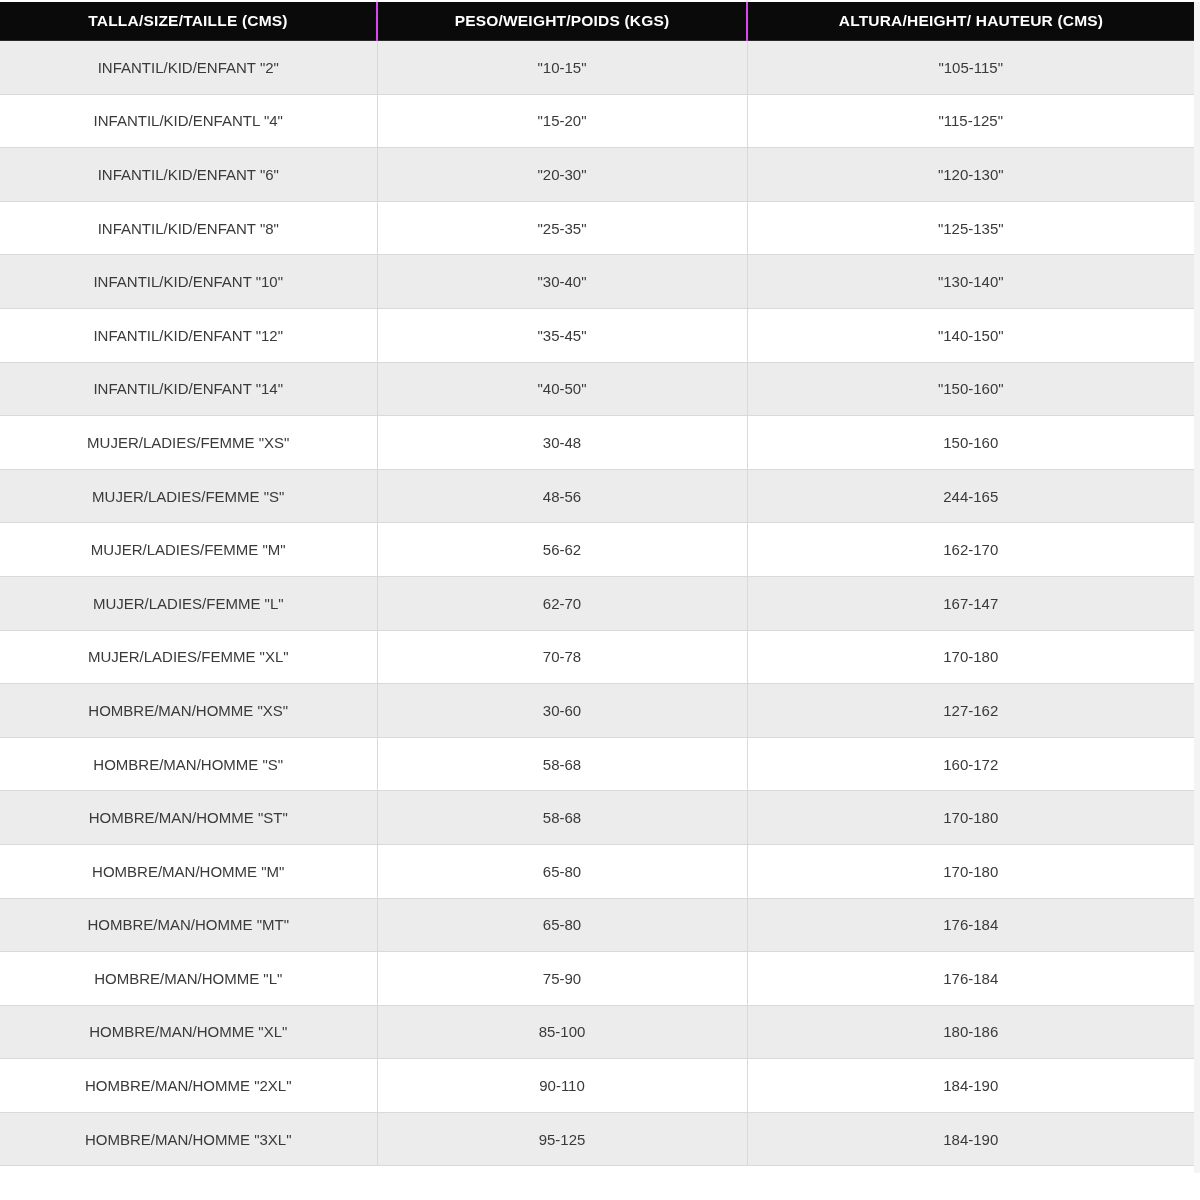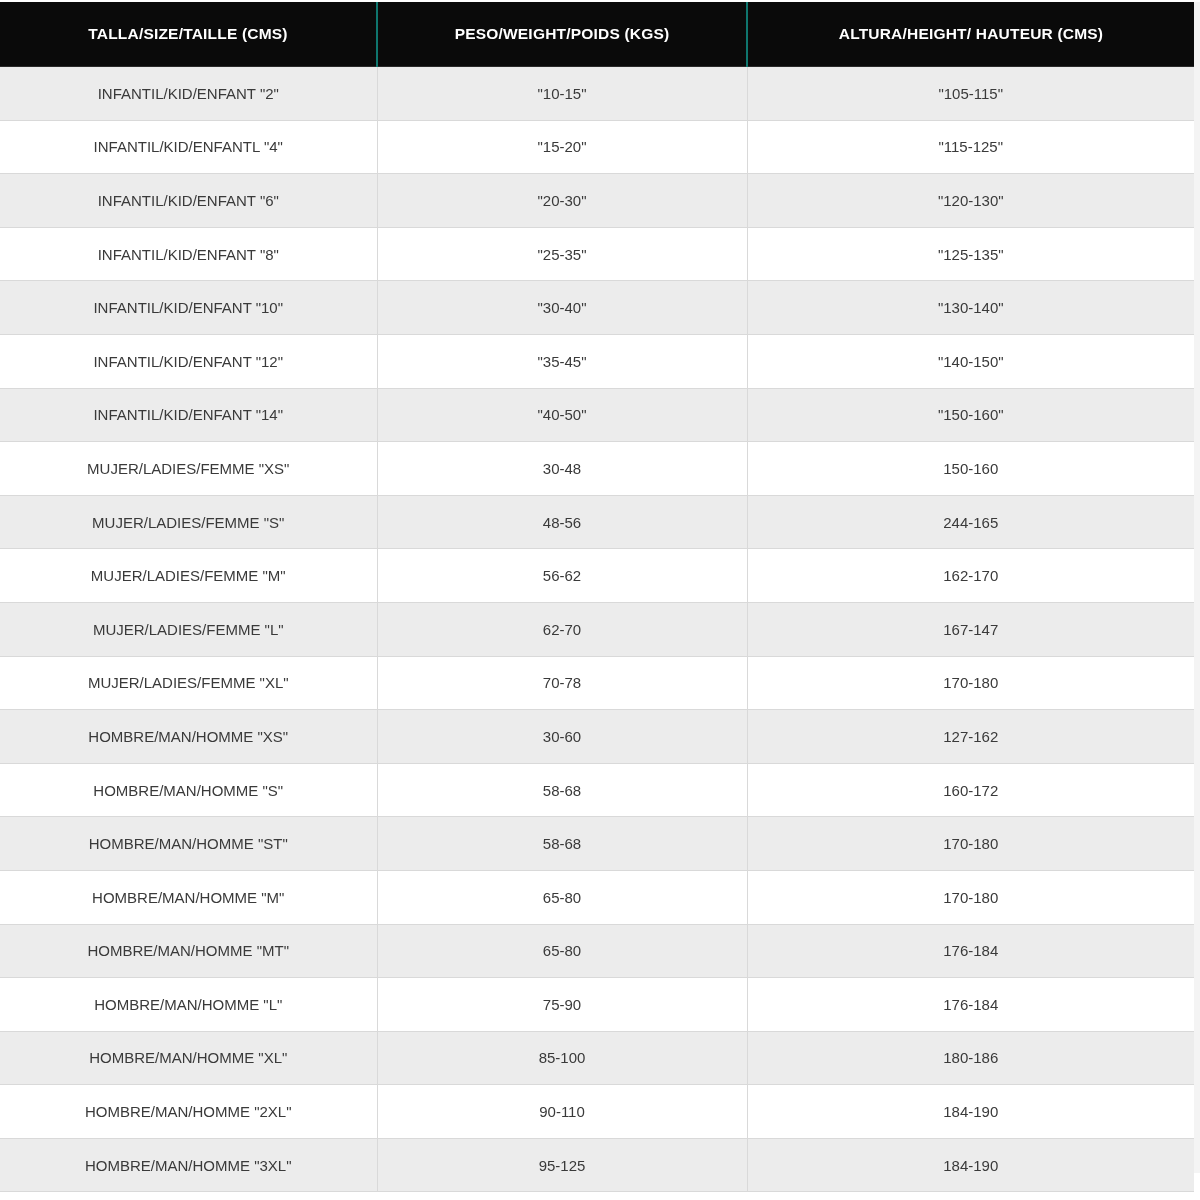--- a/index.html
+++ b/index.html
@@ -19,28 +19,28 @@
   }
   .size-table col.c1 { width: 377px; }
   .size-table col.c2 { width: 370px; }
   .size-table col.c3 { width: 447px; }
   .size-table thead th {
     background: #0a0a0a;
     color: #ffffff;
     font-weight: bold;
     font-size: 15.5px;
     letter-spacing: 0.2px;
-    height: 64px;
+    height: 38px;
     text-align: center;
     vertical-align: middle;
     padding: 0 8px;
     border-bottom: 1px solid #2a2a2a;
   }
   .size-table thead th + th {
-    border-left: 2px solid #0f766e;
+    border-left: 2px solid #d946ef;
   }
   .size-table tbody td {
     font-size: 15px;
     color: #3a3a3a;
     height: 52.6px;
     text-align: center;
     vertical-align: middle;
     padding: 0 8px;
     border-top: 1px solid #d9d9d9;
   }

